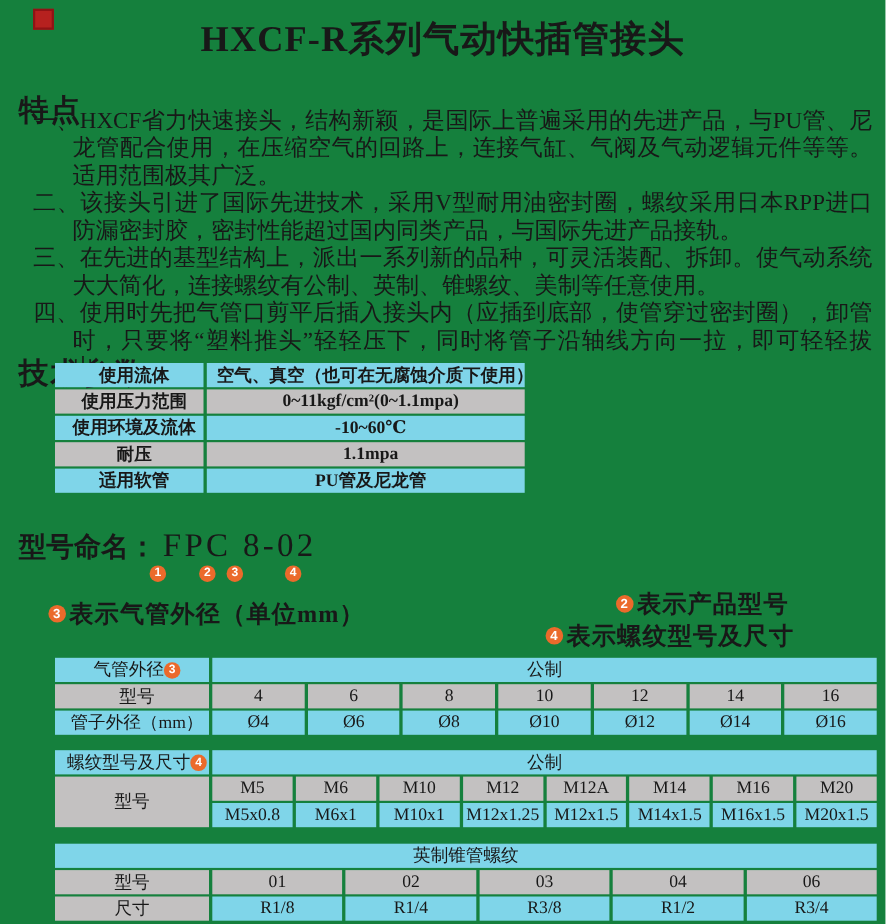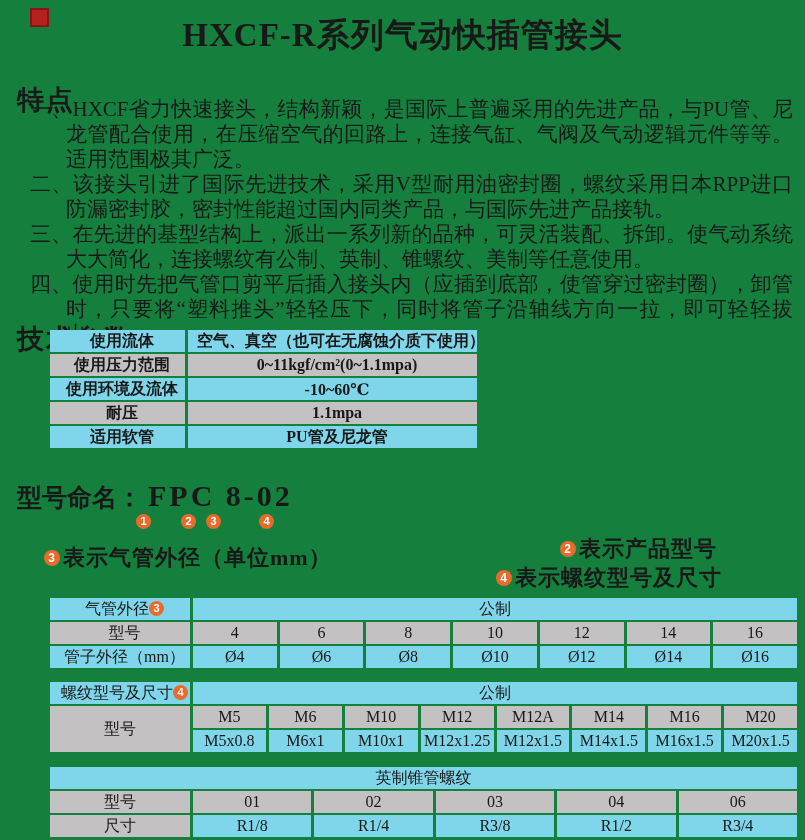--- a/index.html
+++ b/index.html
@@ -27,21 +27,21 @@
   td.lab { text-align:left; padding-left:9px; }
   .c { background:#7fd5e9; }
   .g { background:#c3c1c1; }
   .tech-table { left:47px; top:328px; width:433px;font-weight:bold; }
   .tbl2 { left:47px; top:596px; width:753px; }
   .tbl3 { left:47px; top:680px; width:753px; }
   .tbl4 { left:47px; top:765px; width:753px; }
   
   .model-line { position:absolute; left:17px; top:479px; }
   .model-label { font-size:25px; font-weight:700; }
-  .model-code { font-size:30px; font-weight:700; letter-spacing:3px; margin-left:6px;margin-top:12px; }
+  .model-code { font-size:30px; font-weight:400; letter-spacing:3px; margin-left:6px;margin-top:12px; }
   .badge { display:inline-block; width:15px; height:15px; border-radius:50%;
     background:#eb6a2b; color:#fff; font-size:11px; line-height:15px; text-align:center;
     font-weight:700; font-family:"Liberation Sans","DejaVu Sans",sans-serif;
     vertical-align:2px; }
   .marker-dot { position:absolute; top:514px; width:15px; height:15px; border-radius:50%;
     background:#eb6a2b; color:#fff; font-size:11px; line-height:15px; text-align:center;
     font-weight:700; font-family:"Liberation Sans","DejaVu Sans",sans-serif; }
   .m1 { left:136px; } .m2 { left:181px; } .m3 { left:206px; } .m4 { left:259px; }
   .legend-item { position:absolute; font-size:22px; font-weight:600; letter-spacing:1px;
     white-space:nowrap; }

